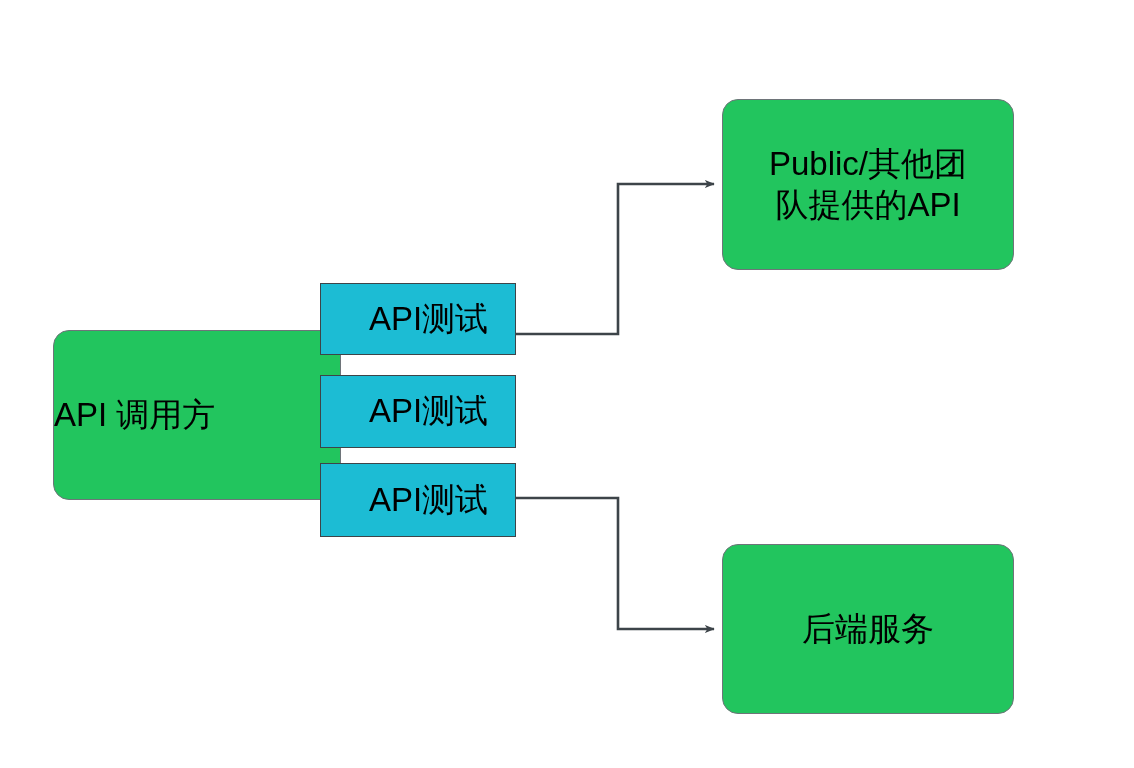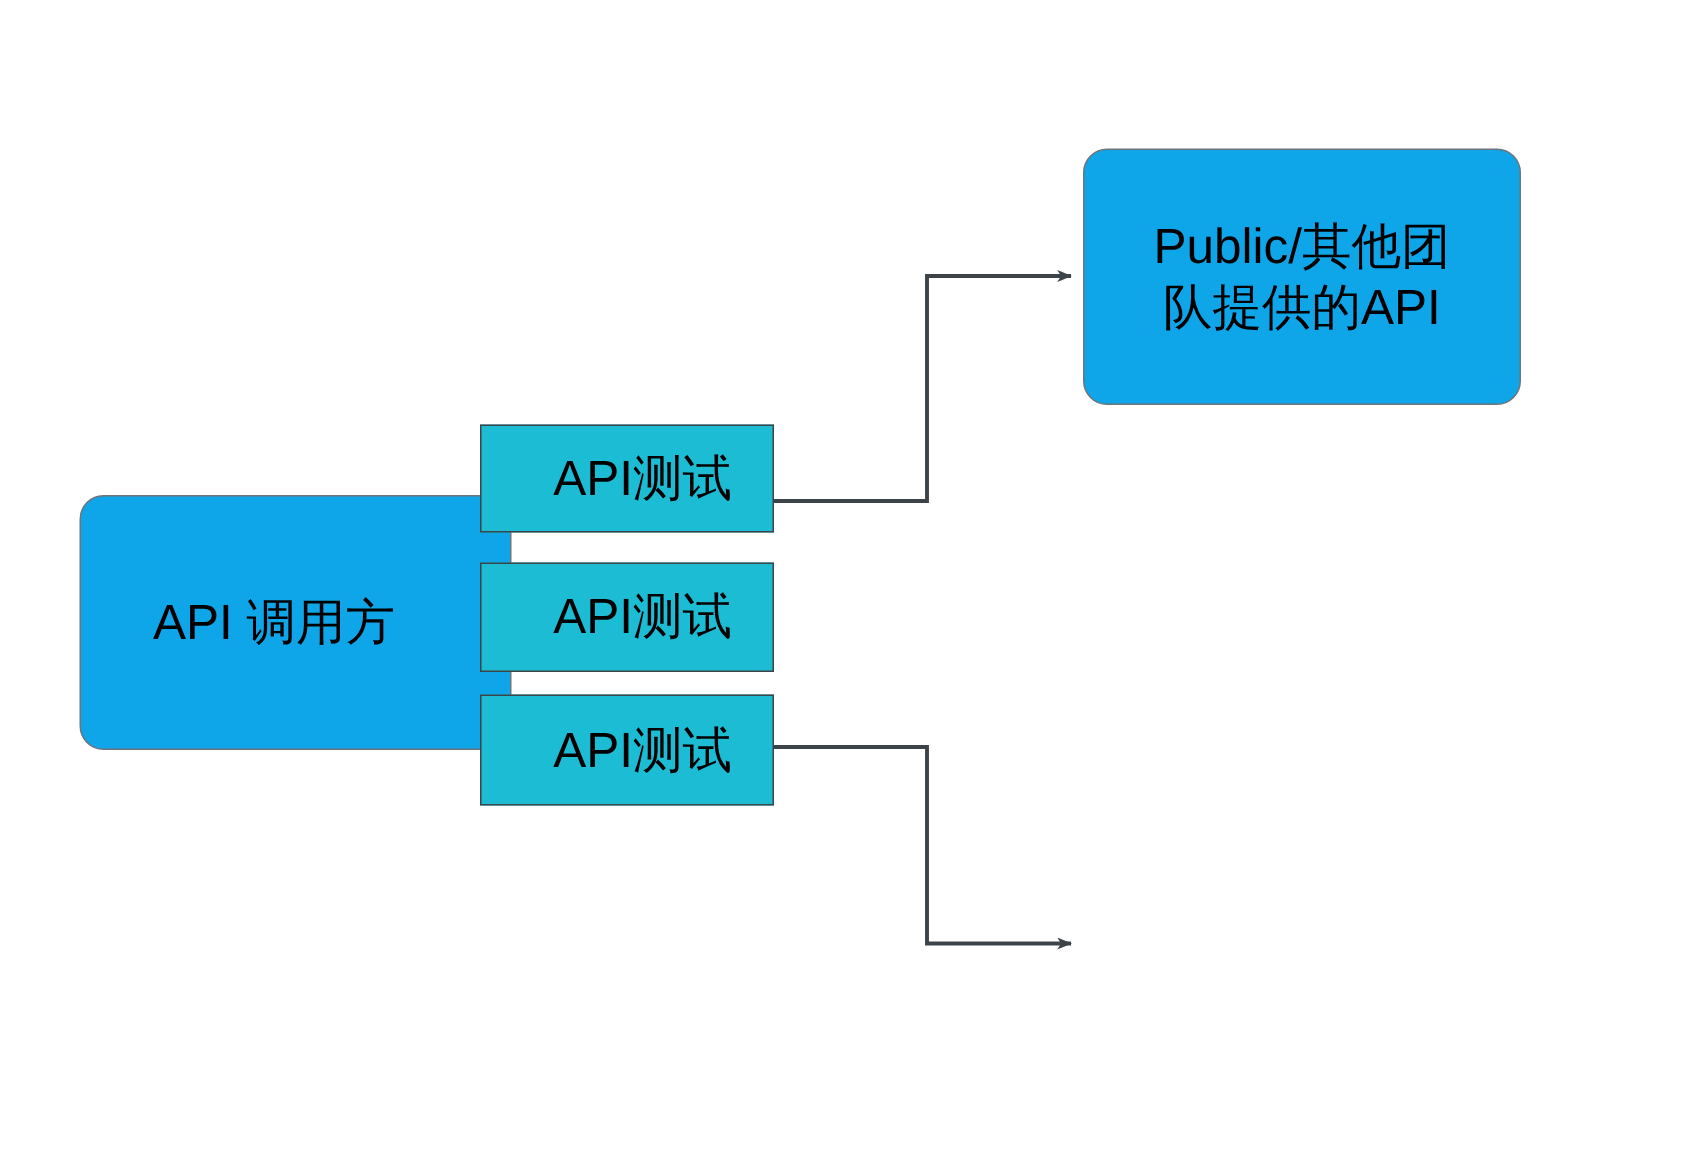--- a/index.html
+++ b/index.html
@@ -31,38 +31,37 @@
     box-sizing: border-box;
     display: flex;
     align-items: center;
     justify-content: center;
     text-align: center;
     color: #000000;
     line-height: 1.22;
     white-space: pre-line;
   }
   .node-gray {
-    background: #0ea5e9;
+    background: #22c55e;
     border: 1px solid #6e7479;
     border-radius: 16px;
   }
   .node-teal {
     background: #1cbcd4;
     border: 1.5px solid #3d4449;
     border-radius: 0;
     padding-left: 21px;
   }
   #caller-node {
     left: 53px;
     top: 330px;
     width: 288px;
     height: 170px;
     font-size: 33px;
     justify-content: flex-start;
-    padding-left: 48px;
     z-index: 1;
   }
   #public-api-node {
     left: 722px;
     top: 99px;
     width: 292px;
     height: 171px;
     font-size: 33px;
     padding: 0 14px;
     z-index: 1;
@@ -119,20 +118,23 @@
 
   <div class="node node-gray" id="caller-node">
     <span>API 调用方</span>
   </div>
 
   <div class="node node-gray" id="public-api-node">
     <span>Public/其他团
 队提供的API</span>
   </div>
 
+  <div class="node node-gray" id="backend-node">
+    <span>后端服务</span>
+  </div>
 
   <div class="node node-teal" id="api-test-node-1">
     <span>API测试</span>
   </div>
 
   <div class="node node-teal" id="api-test-node-2">
     <span>API测试</span>
   </div>
 
   <div class="node node-teal" id="api-test-node-3">

